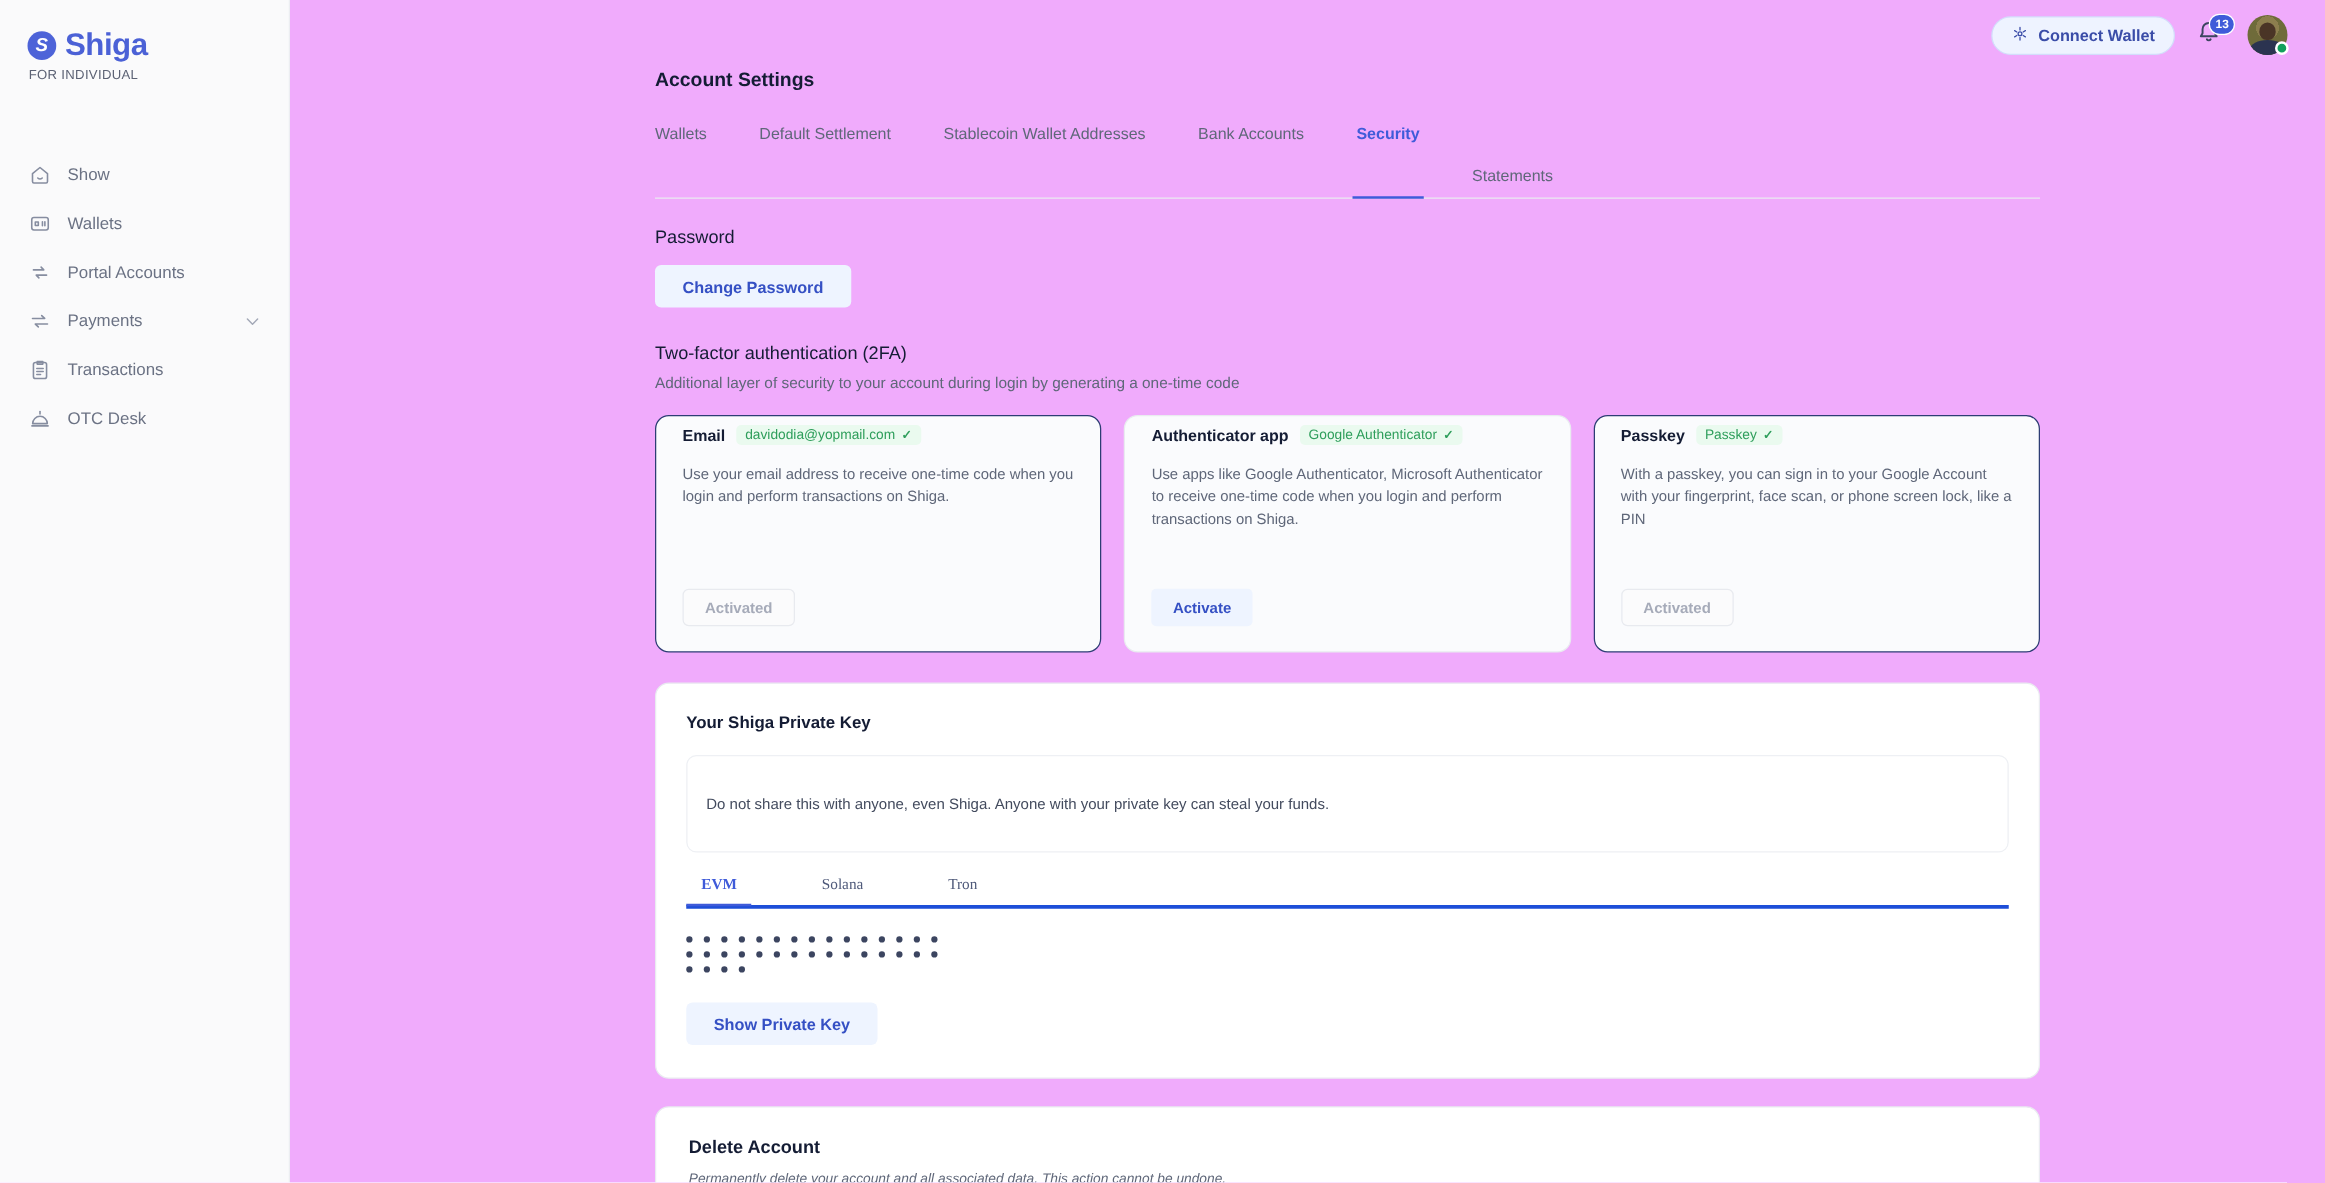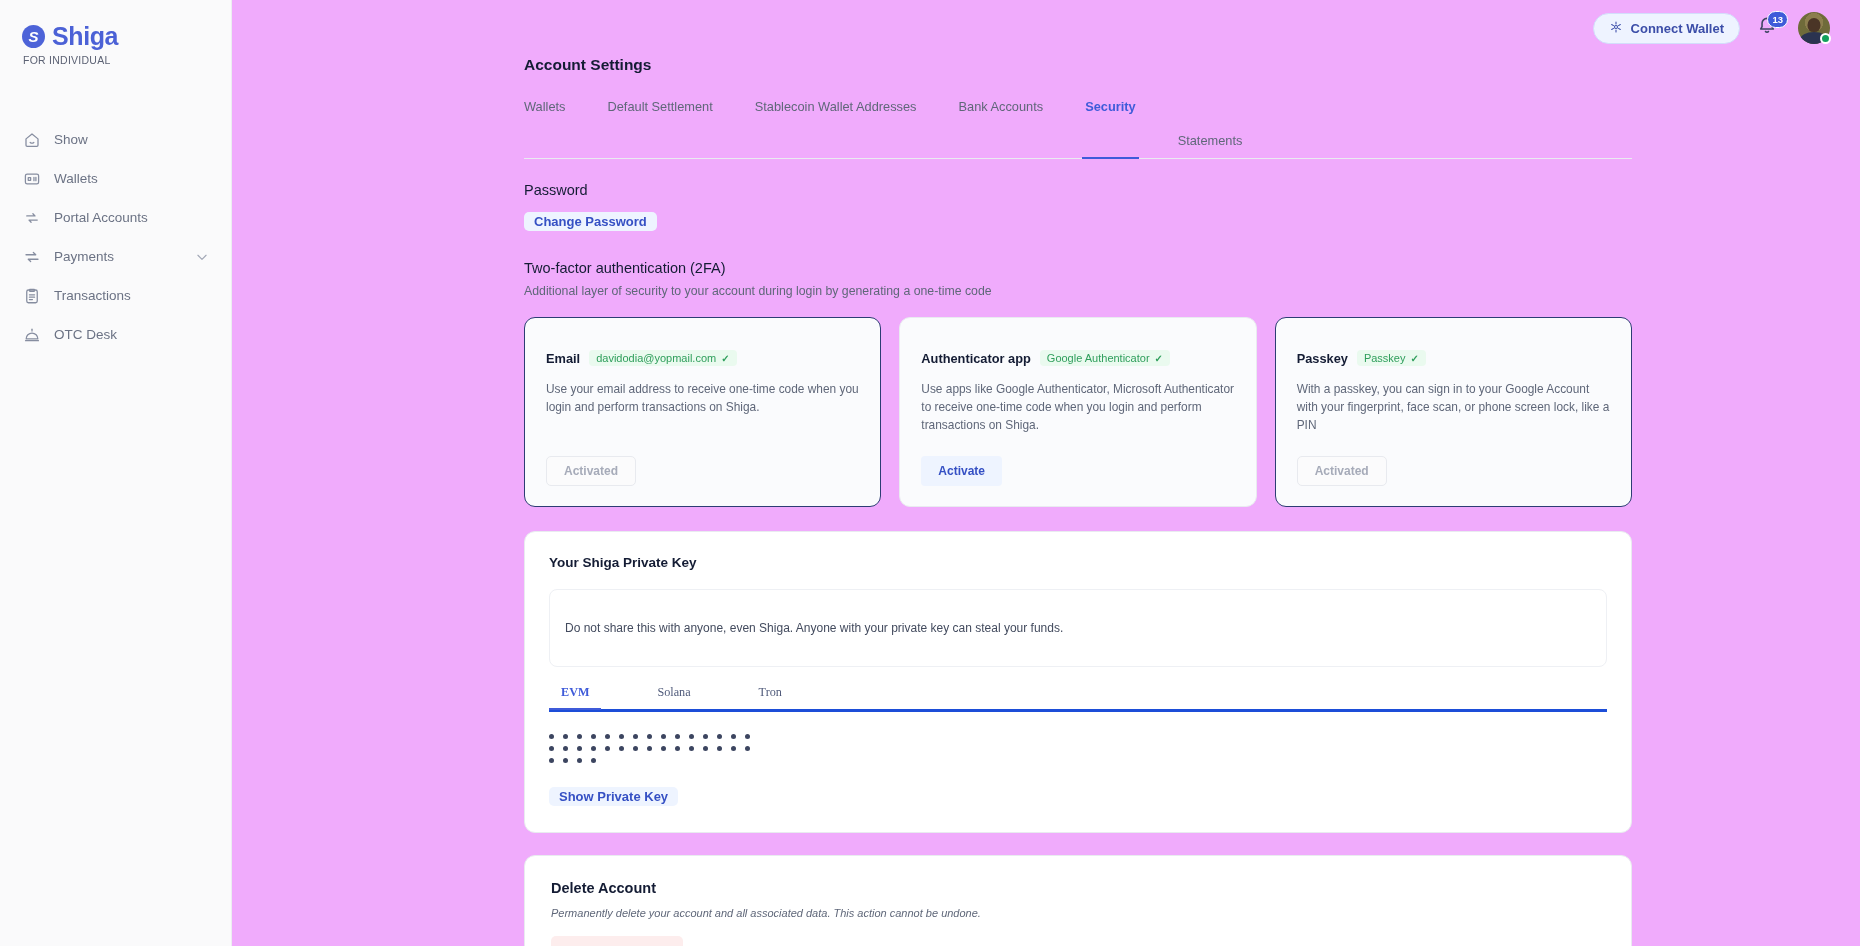--- a/index.html
+++ b/index.html
@@ -95,42 +95,42 @@
   .tab.active { color: #3f5bd9; font-weight: 600; }
   .tab.active::after {
     content: ""; position: absolute; left: -3px; right: -3px; bottom: -1px; height: 2px; background: #3f5bd9;
   }
 
   .sec-title { font-size: 14.5px; font-weight: 400; color: #141c34; }
   .sec-sub { font-size: 12.3px; color: #5f6779; margin-top: 8px; }
 
   .btn-soft {
     display: inline-flex; align-items: center; justify-content: center;
-    height: 19px; padding: 0 10px; border-radius: 5px; border: none;
+    height: 34px; padding: 0 22px; border-radius: 5px; border: none;
     background: #eef4ff; color: #3550c4; font-size: 13px; font-weight: 700; cursor: pointer;
     font-family: inherit;
   }
   .btn-disabled {
     display: inline-flex; align-items: center; justify-content: center;
     height: 30px; padding: 0 17px; border-radius: 5px;
     background: #fbfbfc; border: 1px solid #e8eaef; color: #a6abb9;
     font-size: 12px; font-weight: 600; cursor: default; font-family: inherit;
   }
   .btn-activate {
     display: inline-flex; align-items: center; justify-content: center;
     height: 30px; padding: 0 17px; border-radius: 4px; border: none;
     background: #eef4ff; color: #3550c4; font-size: 12px; font-weight: 700;
     cursor: pointer; font-family: inherit;
   }
 
   .cards { display: flex; gap: 18px; }
   .card2fa {
     flex: 1 1 0; min-height: 190px; border-radius: 11px;
     background: #fafbfd; border: 1px solid #e9ebf0;
-    padding: 32px 21px 20px 21px; display: flex; flex-direction: column;
+    padding: 7px 21px 20px 21px; display: flex; flex-direction: column;
   }
   .card2fa.sel { border: 1.4px solid #2d3d74; background: #fafbfd; }
   .card-head { display: flex; align-items: center; gap: 9px; }
   .card-name { font-size: 12.8px; font-weight: 700; color: #141c34; white-space: nowrap; }
   .chip {
     display: inline-flex; align-items: center; gap: 5px;
     background: #eafaef; color: #2e9e5b; border-radius: 4px;
     padding: 2px 7px; font-size: 11px; white-space: nowrap;
   }
   .chip .tick { font-size: 10px; font-weight: 700; }

